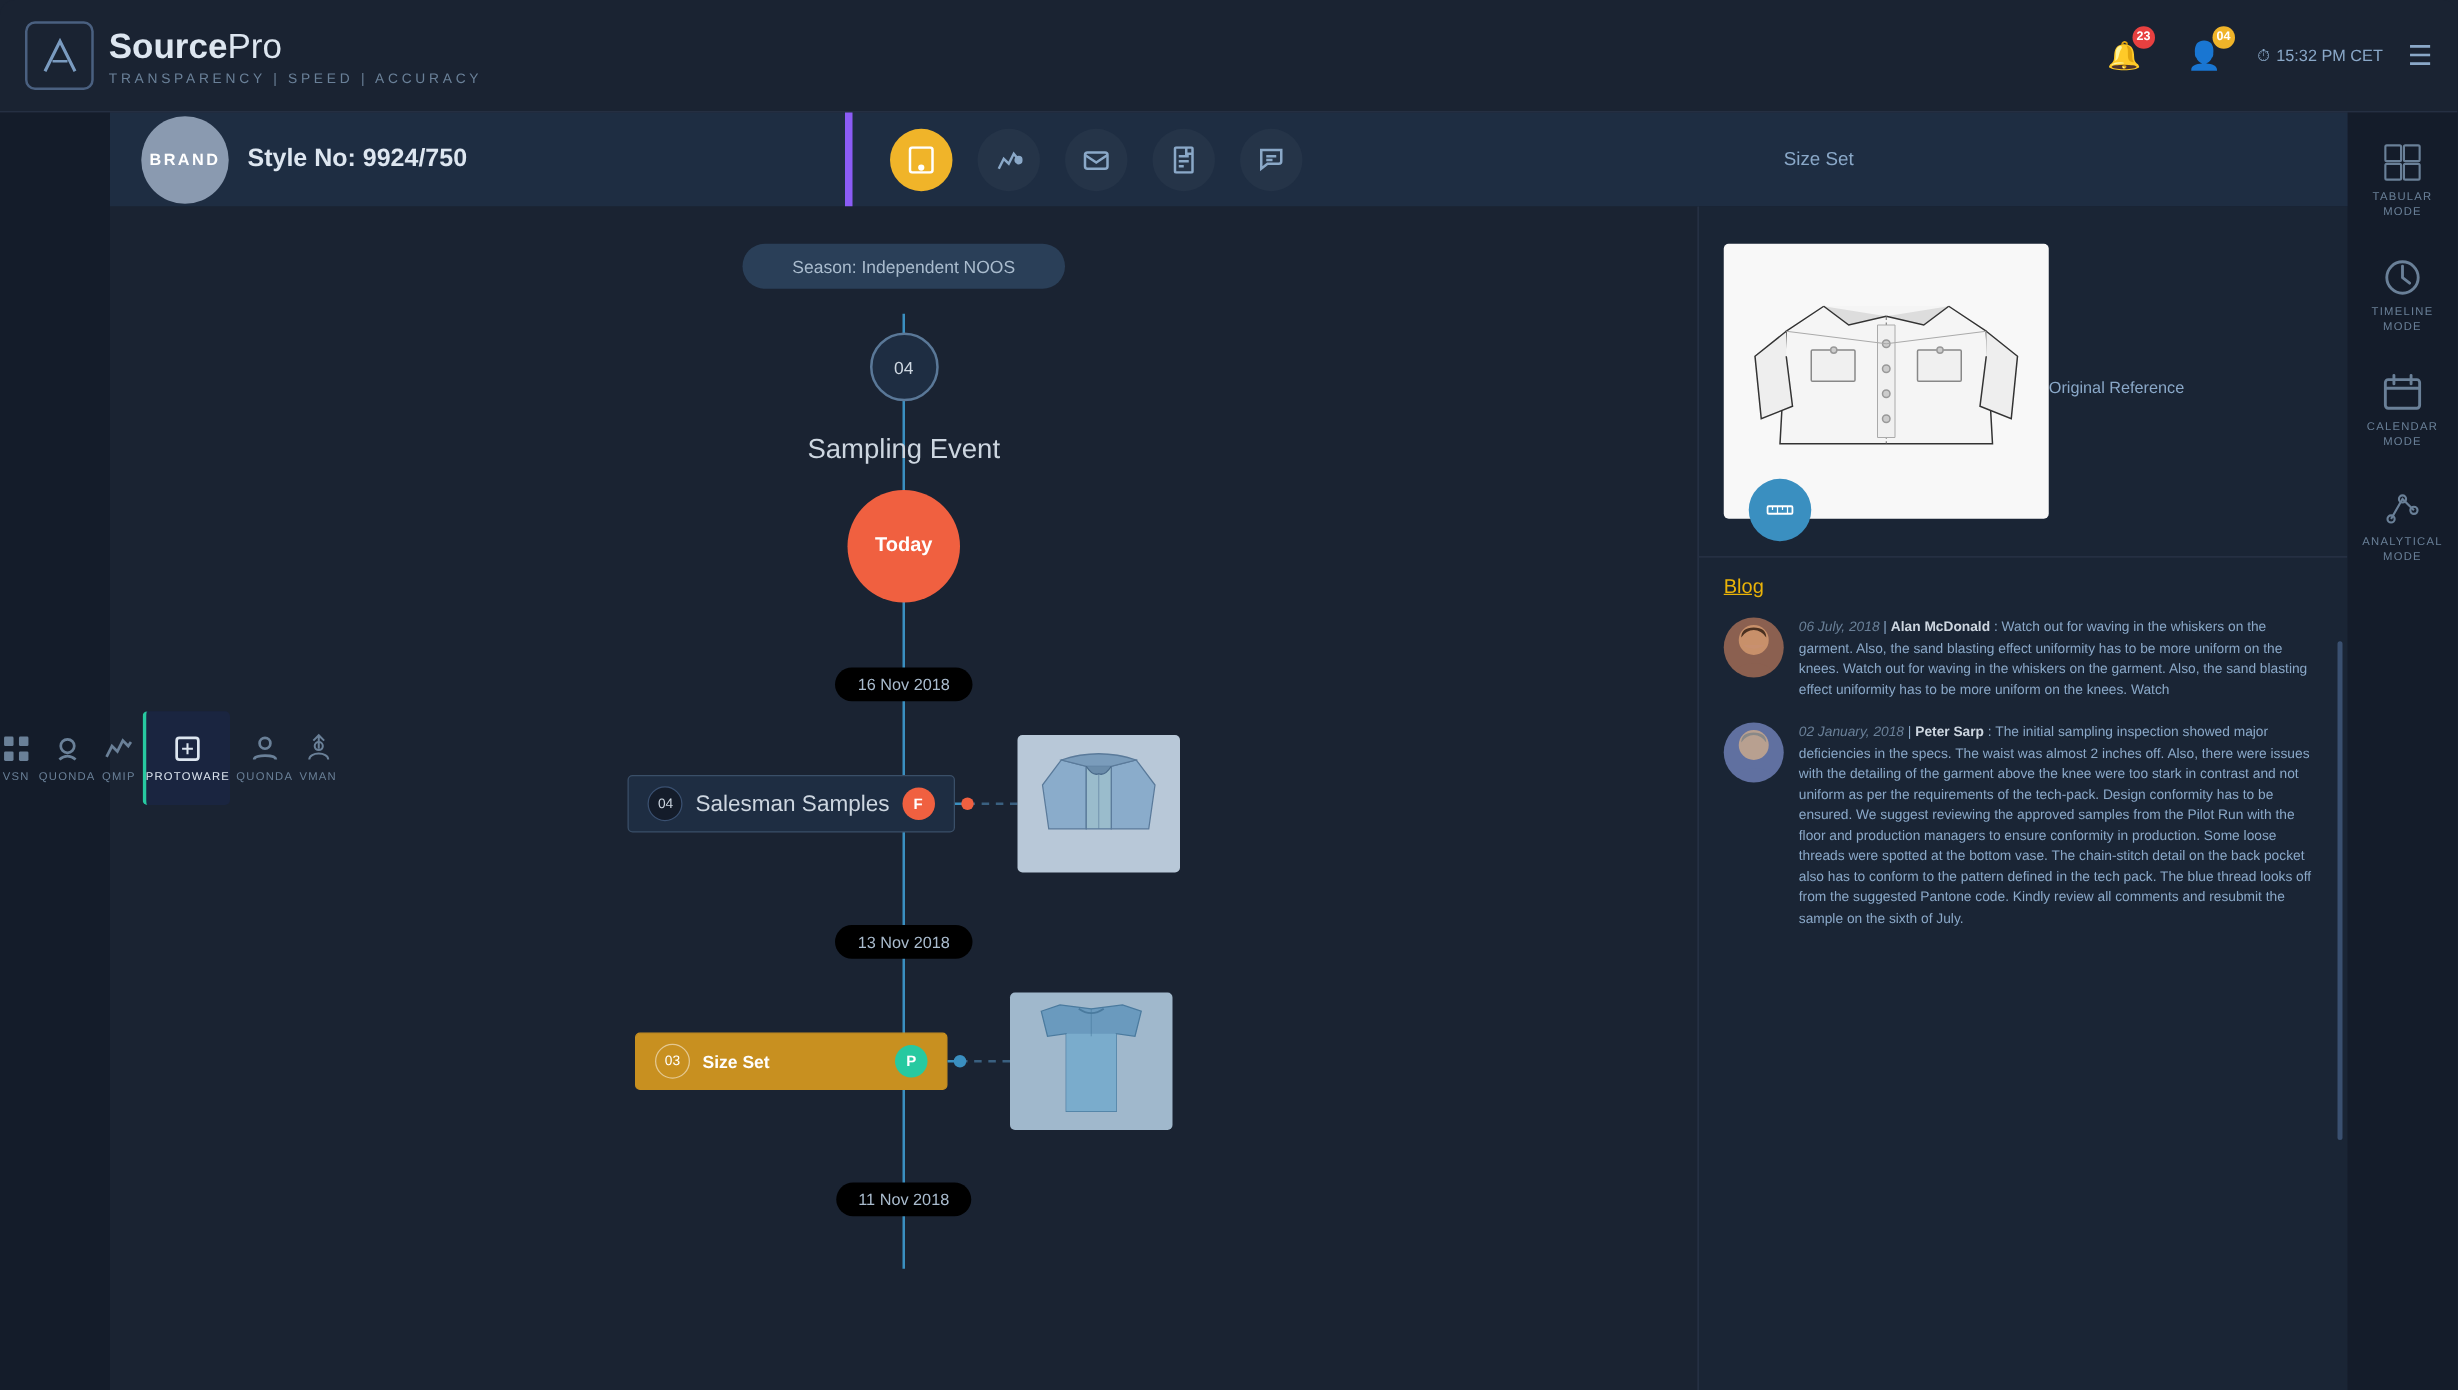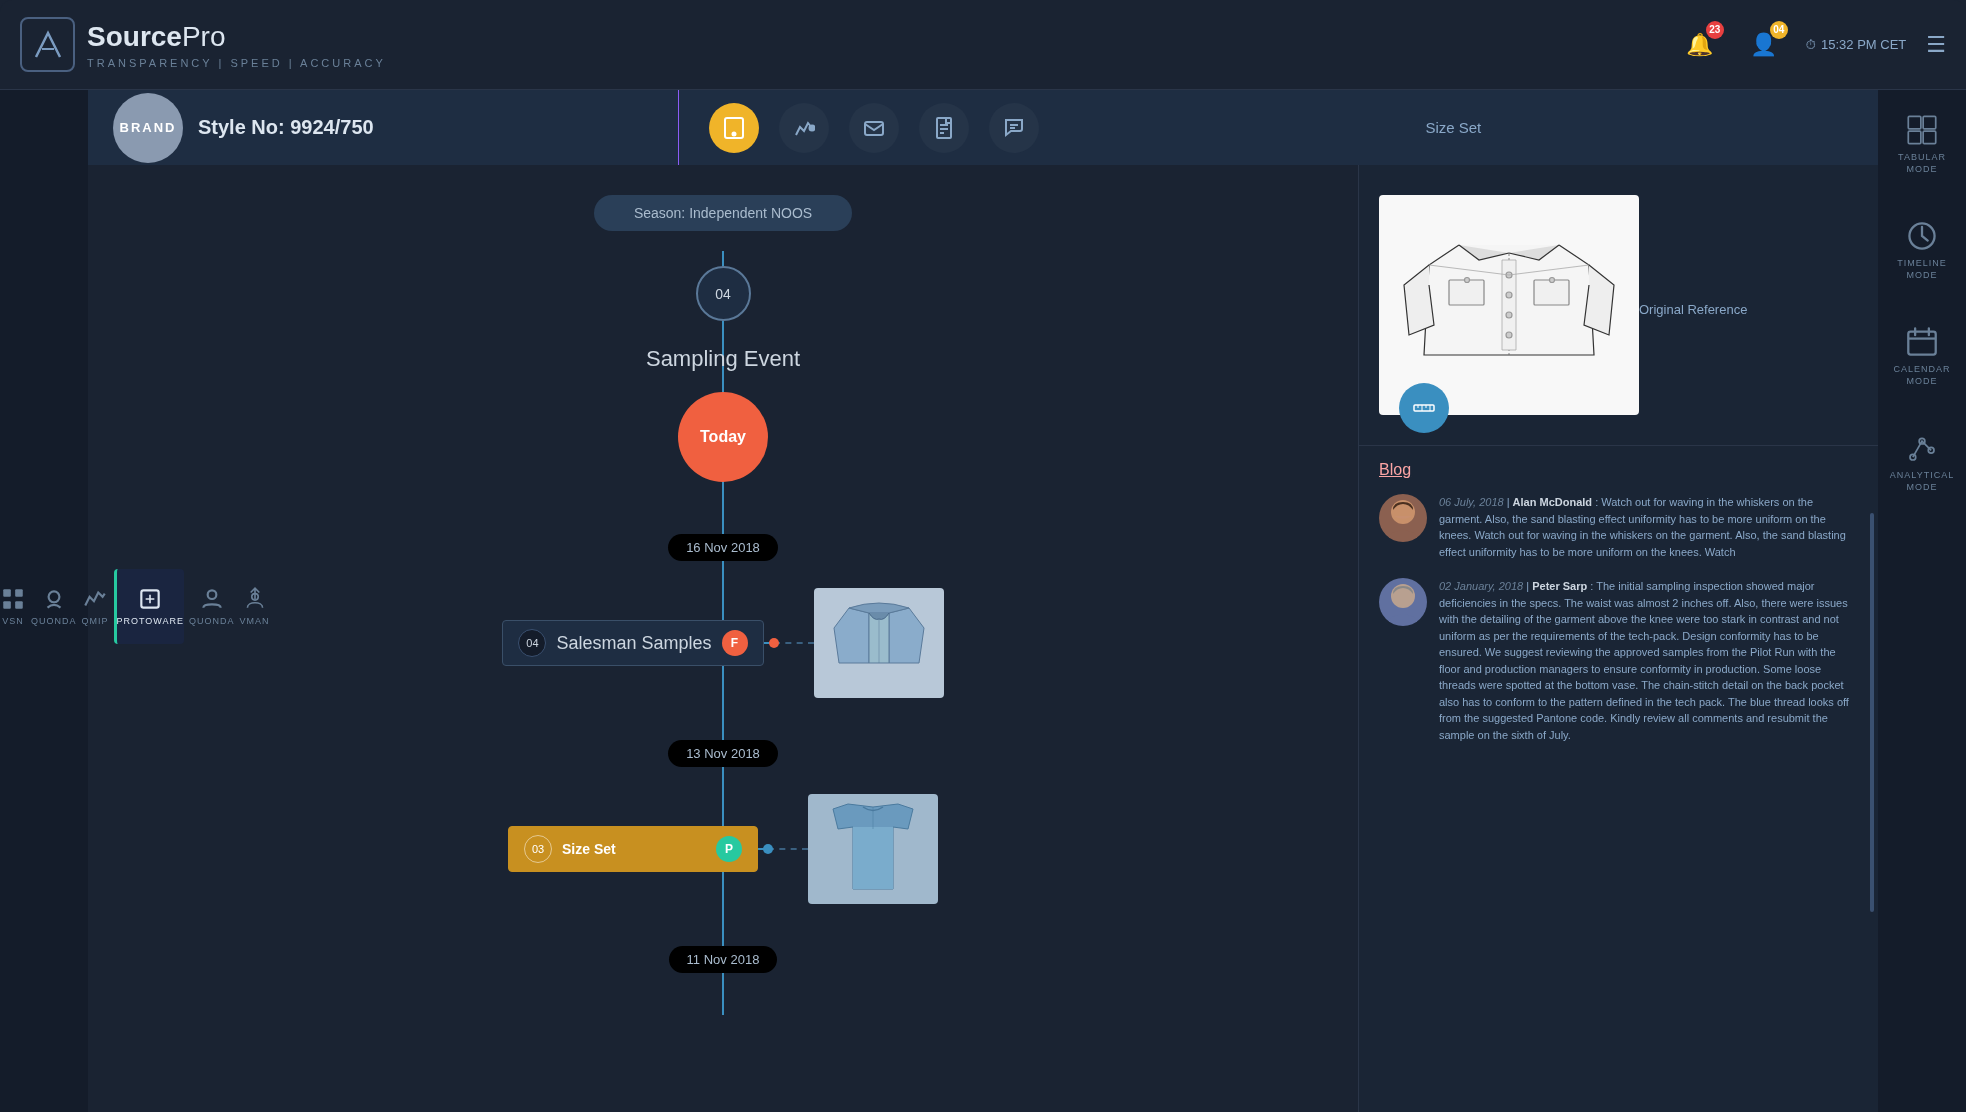--- a/index.html
+++ b/index.html
@@ -150,21 +150,21 @@
       position: absolute;
       right: 0;
       top: 90px;
       width: 88px;
       height: calc(1112px - 90px);
       background: #141c2a;
       display: flex;
       flex-direction: column;
       align-items: center;
       padding-top: 10px;
-      gap: 16px;
+      gap: 2px;
     }
     .right-sidebar-item {
       width: 80px;
       height: 90px;
       display: flex;
       flex-direction: column;
       align-items: center;
       justify-content: center;
       gap: 6px;
       cursor: pointer;
@@ -413,21 +413,21 @@
 
     
     .blog-section {
       padding: 15px 20px;
       border-top: 1px solid #2a3548;
       flex: 1;
       overflow-y: auto;
     }
     .blog-title {
       font-size: 16px;
-      color: #fca5a5;
+      color: #eab308;
       text-decoration: underline;
       margin-bottom: 15px;
     }
     .blog-entry {
       display: flex;
       gap: 12px;
       margin-bottom: 18px;
     }
     .blog-avatar {
       width: 48px;
@@ -571,21 +571,21 @@
       <circle cx="22" cy="16" r="2.5"></circle>
       <path d="M6 22 L14 8 L22 16" stroke-width="1.5" fill="none"></path>
     </svg>
     <span class="right-sidebar-label">ANALYTICAL<br>MODE</span>
   </div>
 </div>
 
 <div class="main-content">
 
   <div class="style-bar">
-    <div style="display:flex;align-items:center;flex:1;border-right:1px solid #8b5cf6;padding:0 10px;">
+    <div style="display:flex;align-items:center;flex:1;border-right:6px solid #8b5cf6;padding:0 10px;">
       <div class="brand-badge">BRAND</div>
       <div class="style-number">Style No: 9924/750</div>
     </div>
     <div class="toolbar-icons">
 
       <div class="toolbar-icon-btn active-icon">
         <svg width="22" height="22" viewBox="0 0 22 22" fill="none" stroke="white" stroke-width="2">
           <rect x="2" y="1" width="18" height="20" rx="2"></rect>
           <circle cx="11" cy="17" r="1.5" fill="white"></circle>
         </svg>

